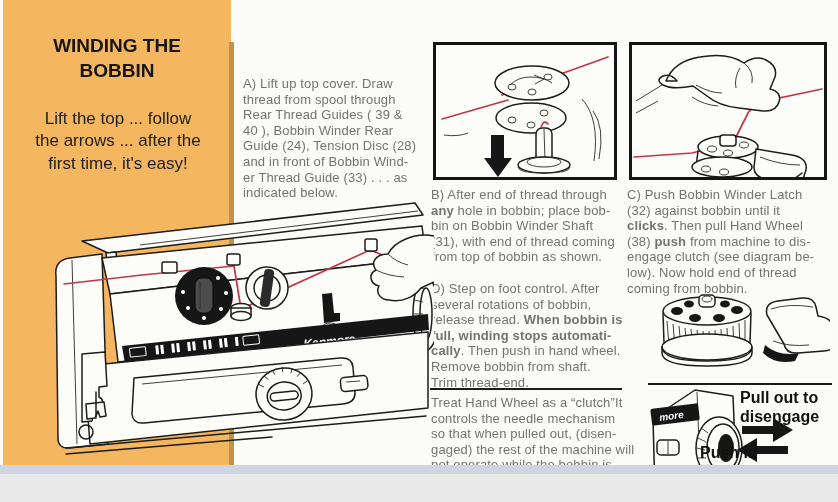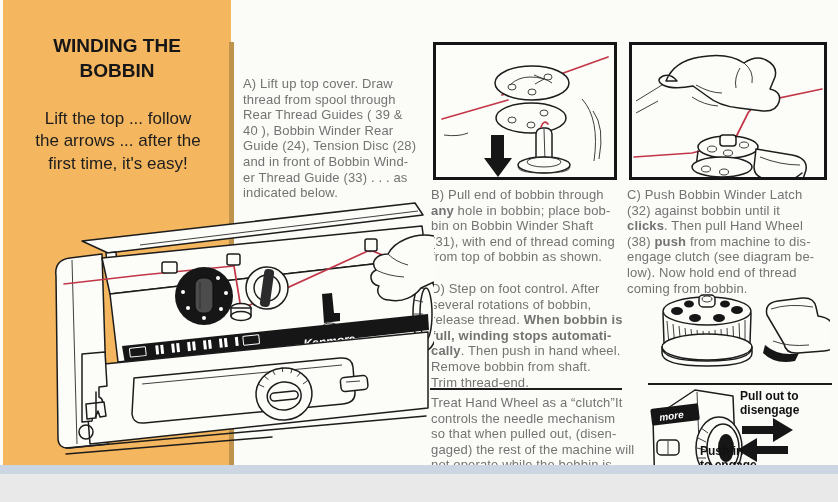--- a/index.html
+++ b/index.html
@@ -14,21 +14,21 @@
   .sidebar-shadow-b{position:absolute;left:10px;top:468px;width:216px;height:5px;background:#C9A057;}
   .sb-title{position:absolute;left:8px;top:34px;width:212px;text-align:center;font-weight:700;
             font-size:19px;line-height:1.3;white-space:pre-line;color:#161616;}
   .sb-body{position:absolute;left:2px;top:96px;width:226px;text-align:center;font-size:17px;
            line-height:1.32;white-space:pre-line;color:#1d1d1d;margin-top:12px;}
   
   .framebox{position:absolute;border:3px solid #151515;background:#FCFCF9;}
   
   .rule{position:absolute;border-top:2px solid #1c1c1c;height:0;}
   .note-head{font-weight:400;}
-  .clutch-label{position:absolute;font-weight:700;font-size:12px;line-height:1.18;white-space:pre-line;color:#111;}
+  .clutch-label{position:absolute;font-weight:700;font-size:16px;line-height:1.18;white-space:pre-line;color:#111;}
   .pagenum{position:absolute;left:782px;top:476px;font-size:14px;color:#222;}
   .strip{position:absolute;left:0;bottom:0;width:838px;height:9px;background:#CBD6E2;}
   svg{display:block;}
   svg .ln{stroke:#1c1c1c;stroke-width:1.5;fill:none;stroke-linecap:round;stroke-linejoin:round;}
   svg .lnw{stroke:#1c1c1c;stroke-width:1.5;fill:#FCFCF9;stroke-linejoin:round;}
   svg .thin{stroke:#2a2a2a;stroke-width:.9;fill:none;}
   svg .red{stroke:#C23648;stroke-width:1.7;fill:none;stroke-linecap:round;}
   svg .dark{fill:#161616;stroke:none;}
 </style>
 </head>
@@ -47,21 +47,21 @@
   <div class="sidebar-shadow-b"></div>
 
   <div class="txt" style="left:243px;top:76px;width:190px;"><span>A) Lift up top cover. Draw
 thread from spool through
 Rear Thread Guides ( 39 &amp;
 40 ), Bobbin Winder Rear
 Guide (24), Tension Disc (28)
 and in front of Bobbin Wind-
 er Thread Guide (33) . . . as
 indicated below.</span></div>
-  <div class="txt" style="left:431px;top:187px;width:198px;"><span>B) Pull end of bobbin through
+  <div class="txt" style="left:431px;top:187px;width:198px;"><span>B) After end of thread through
 </span><span class="b">any</span><span> hole in bobbin; place bob-
 bin on Bobbin Winder Shaft
 (31), with end of thread coming
 from top of bobbin as shown.</span></div>
   <div class="txt" style="left:627px;top:187px;width:206px;"><span>C) Push Bobbin Winder Latch
 (32) against bobbin until it
 </span><span class="b">clicks</span><span>. Then pull Hand Wheel
 (38) </span><span class="b">push</span><span> from machine to dis-
 engage clutch (see diagram be-
 low). Now hold end of thread

